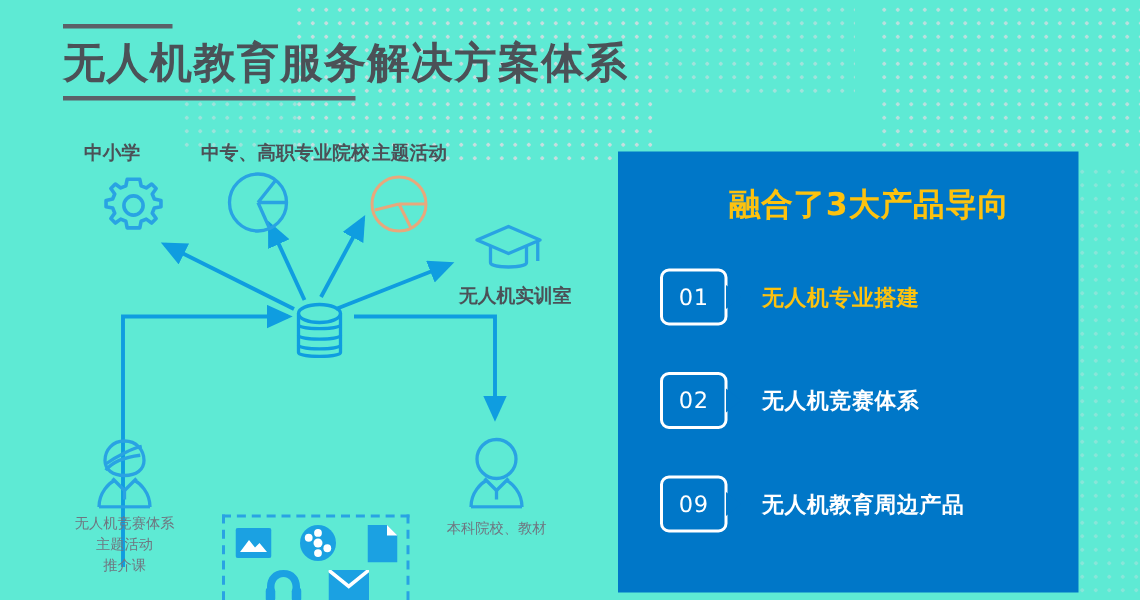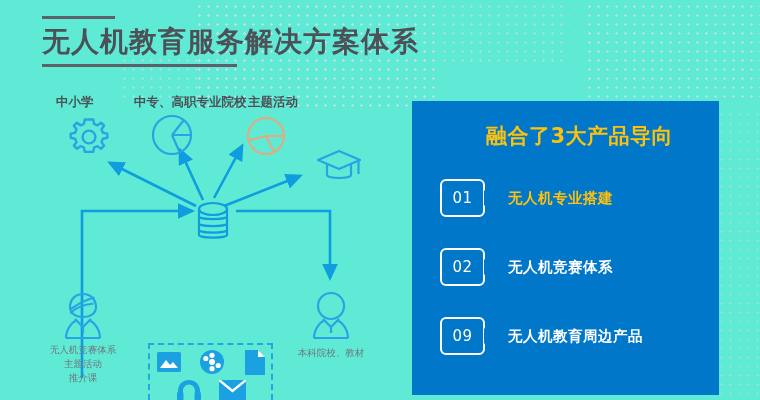--- a/index.html
+++ b/index.html
@@ -160,20 +160,21 @@
       </g>
     </svg>
 
     <svg class="icon" style="left:315px;top:58px;" width="48" height="40" viewBox="0 0 48 40">
       <g fill="none" stroke="#29a3e3" stroke-width="2.2" stroke-linejoin="round">
         <path d="M24 5 L45 14 L24 23 L3 14 z"></path>
         <path d="M12 18.5 L12 29 C12 33 36 33 36 29 L36 18.5"></path>
         <path d="M43.5 14.6 L43.5 28"></path>
       </g>
     </svg>
+    <div class="lbl" style="left:306px;top:101px;">无人机实训室</div>
 
     <svg class="icon" style="left:196px;top:112px;" width="34" height="44" viewBox="0 0 34 44">
       <g fill="none" stroke="#0f9de0" stroke-width="2.2">
         <ellipse cx="17" cy="9" rx="14" ry="6"></ellipse>
         <path d="M3 9 L3 35 C3 38.4 31 38.4 31 35 L31 9"></path>
         <path d="M3 16.5 C3 19.9 31 19.9 31 16.5"></path>
         <path d="M3 23.5 C3 26.9 31 26.9 31 23.5"></path>
         <path d="M3 30 C3 33.4 31 33.4 31 30"></path>
       </g>
     </svg>

